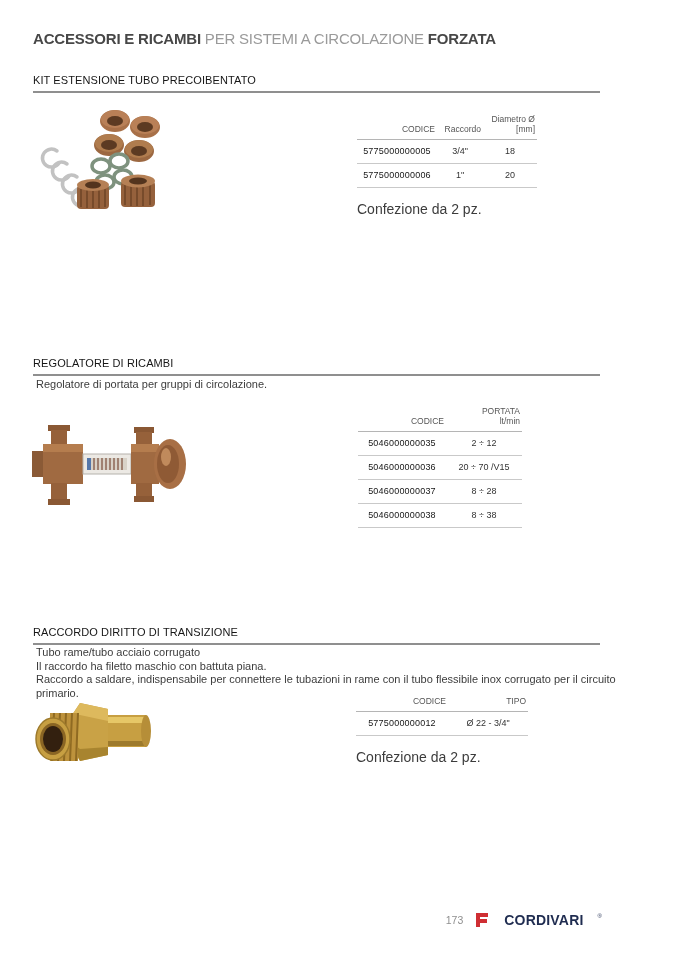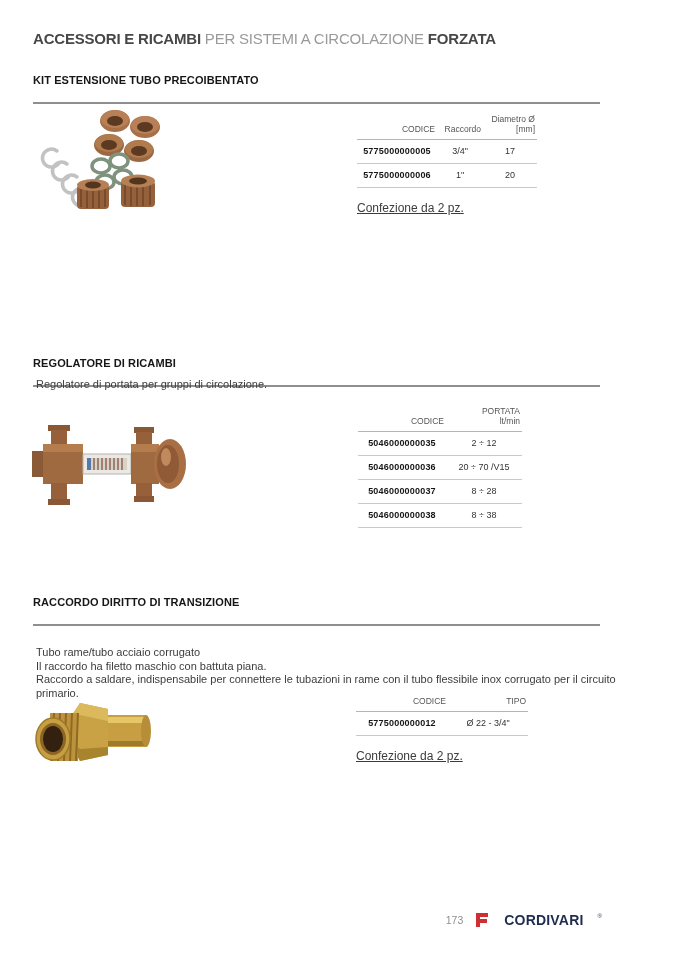--- a/index.html
+++ b/index.html
@@ -11,37 +11,37 @@
   
   .doc-title {
     position:absolute; left:33px; top:30px; font-size:15px; letter-spacing:-0.2px;
     white-space:nowrap;
   }
   .doc-title .b { font-weight:bold; color:#474747; }
   .doc-title .l { font-weight:normal; color:#9a9a9a; }
   
   .section-head {
     position:absolute; left:33px; width:567px;
-    font-size:11px; font-weight:bold; color:#161616; letter-spacing:0.1px;
-    padding-bottom:16px; border-bottom:2px solid #8f8f8f;
+    font-size:11px; font-weight:normal; color:#161616; letter-spacing:0.1px;
+    padding-bottom:5px; border-bottom:2px solid #8f8f8f;
   }
   .desc { position:absolute; left:36px; font-size:11px; color:#3c3c3c; line-height:13.5px; }
-  .note { position:absolute; font-size:12px; color:#3c3c3c;text-decoration:underline; }
+  .note { position:absolute; font-size:14px; color:#3c3c3c; }
   
   .tbl { position:absolute; border-collapse:collapse; table-layout:fixed; }
   .tbl th {
     font-weight:normal; color:#555; font-size:8.5px; text-align:right;
     padding:2px 2px 5px; border-bottom:1px solid #b5b5b5; vertical-align:bottom;
     line-height:10px;
   }
   .tbl td {
     text-align:center; font-size:9px; color:#333;
     padding:6px 2px 7px; border-bottom:1px solid #c9c9c9;
   }
-  .tbl td.code { font-weight:bold; color:#161616; letter-spacing:0.2px; }
+  .tbl td.code { font-weight:normal; color:#161616; letter-spacing:0.2px; }
   
   .photo { position:absolute; }
   
   .footer {
     position:absolute; right:76px; top:912px; display:flex; align-items:center; gap:12px;
   }
   .page-num { font-size:10.5px; color:#8f8f8f; }
   .brand { display:flex; align-items:center; gap:14px; }
   .brand-text { font-size:14px; font-weight:bold; color:#1f2c50; letter-spacing:0.2px; }
   .brand-mark { font-size:6px; color:#1f2c50; align-self:flex-start; margin-top:1px; }
@@ -125,21 +125,21 @@
         <th>
           <span style="display:block">Diametro Ø</span>
           <span style="display:block">[mm]</span>
         </th>
       </tr>
     </thead>
     <tbody>
       <tr>
         <td class="code">5775000000005</td>
         <td>3/4"</td>
-        <td>17</td>
+        <td>18</td>
       </tr>
       <tr>
         <td class="code">5775000000006</td>
         <td>1"</td>
         <td>20</td>
       </tr>
     </tbody>
   </table>
   <div class="note" style="left:357px; top:201px;">Confezione da 2 pz.</div>
 
@@ -203,21 +203,21 @@
         <td class="code">5046000000037</td>
         <td>8 ÷ 28</td>
       </tr>
       <tr>
         <td class="code">5046000000038</td>
         <td>8 ÷ 38</td>
       </tr>
     </tbody>
   </table>
 
-  <div class="section-head" style="top:596px;">RACCORDO DIRITTO DI TRANSIZIONE</div>
+  <div class="section-head" style="top:626px;">RACCORDO DIRITTO DI TRANSIZIONE</div>
   <div class="desc" style="top:646px; width:600px;">
     <div>Tubo rame/tubo acciaio corrugato</div>
     <div>Il raccordo ha filetto maschio con battuta piana.</div>
     <div>Raccordo a saldare, indispensabile per connettere le tubazioni in rame con il tubo flessibile inox corrugato per il circuito primario.</div>
   </div>
 
   <svg class="photo" style="left:30px; top:691px;" width="132" height="86" viewBox="0 0 132 86" aria-hidden="true">
     <g>
 
       <rect x="78" y="24" width="38" height="32" fill="#c79f42"></rect>

